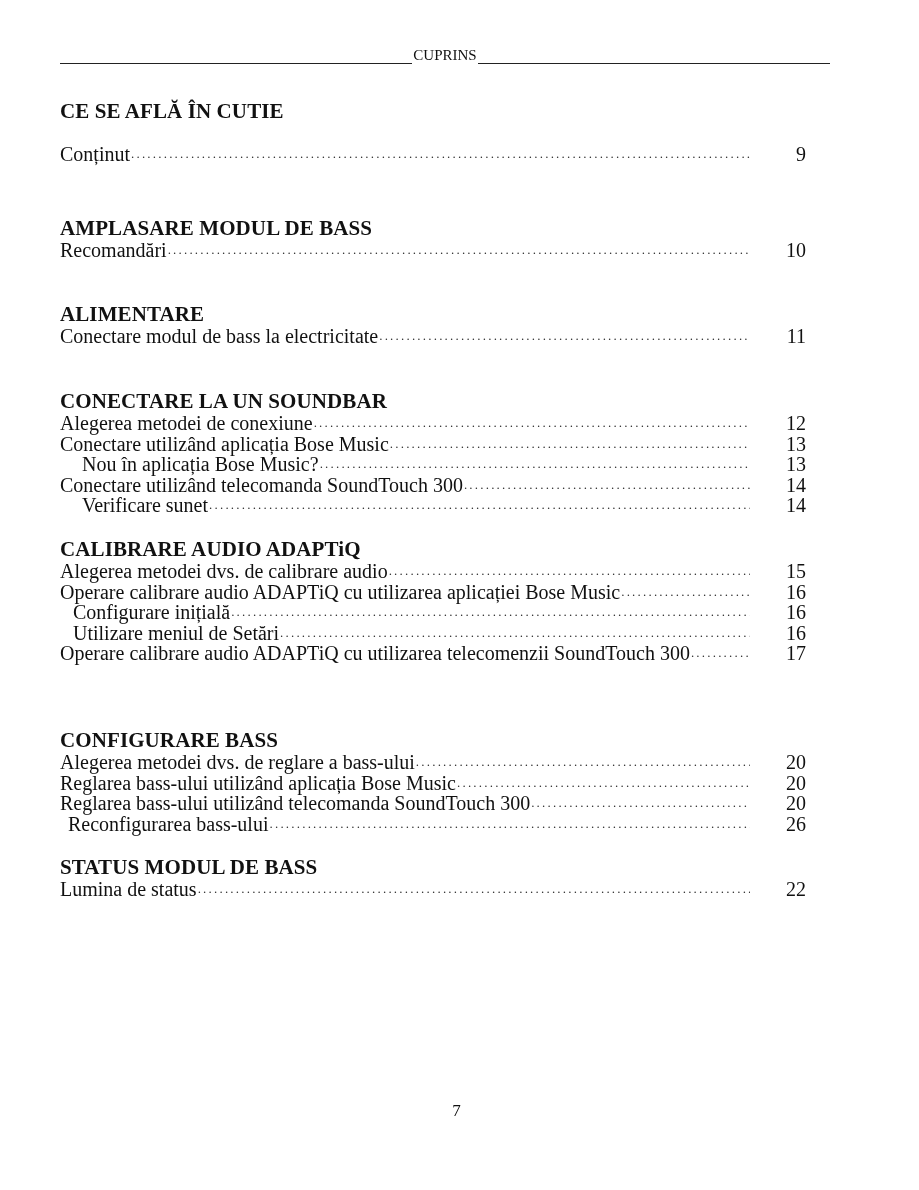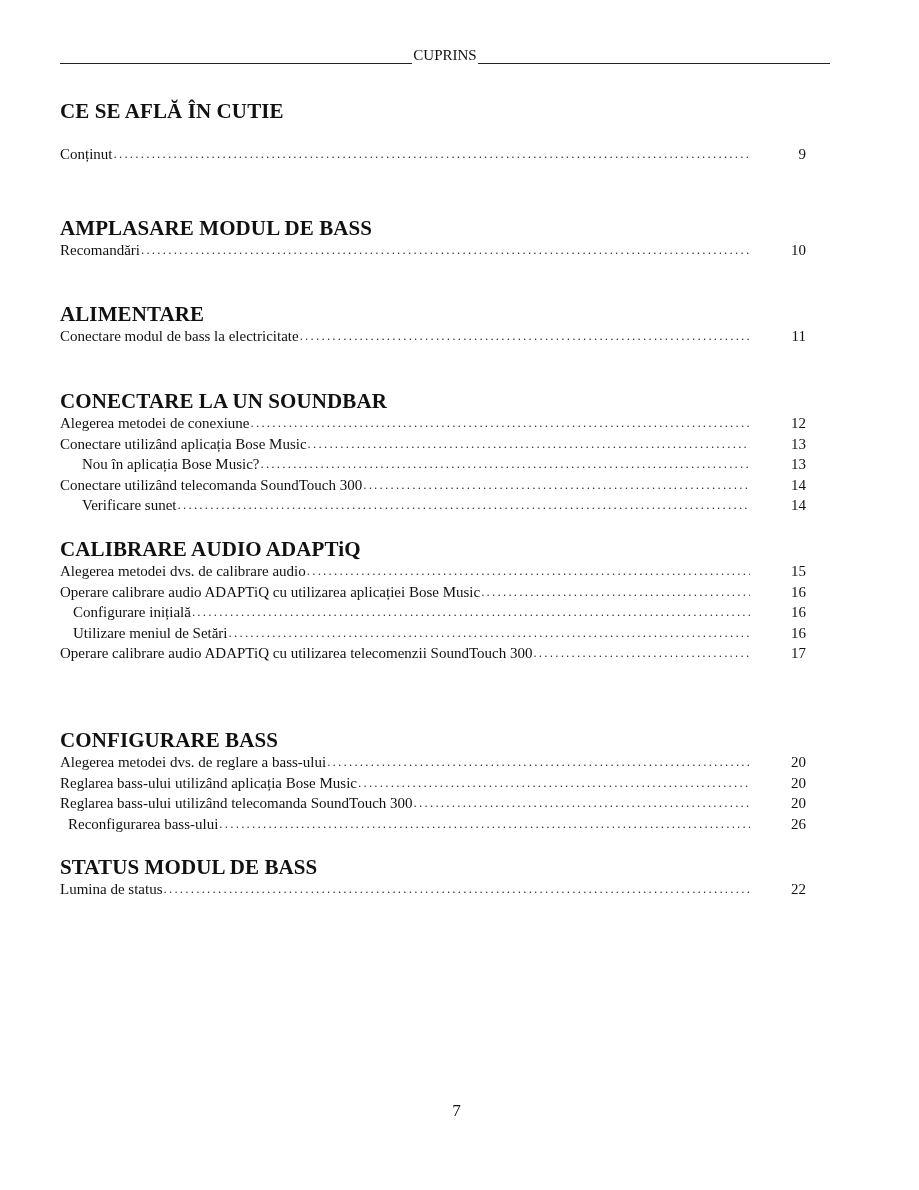--- a/index.html
+++ b/index.html
@@ -13,21 +13,21 @@
       display: flex; align-items: flex-end; font-size: 15px; line-height: 18px;
     }
     .header .rule { flex: 1; border-bottom: 1px solid #222; height: 15px; }
     .header .title { padding: 0 1px; text-align: right; }
     .section { position: absolute; left: 60px; width: 746px; }
     .sec-title {
       font-weight: bold; font-size: 21px; line-height: 24px; margin: 0;
       letter-spacing: 0.1px;
     }
     .entry {
-      display: flex; align-items: center; font-size: 15px; line-height: 20.6px;
+      display: flex; align-items: center; font-size: 20px; line-height: 20.6px;
       white-space: nowrap;
     }
     .entry .lbl { flex: 0 0 auto; }
     .entry .dots {
       flex: 1 1 auto; overflow: hidden; margin: 0 2px 0 1px;
       letter-spacing: 2.2px; color: #333; font-size: 13px;
     }
     .entry .dots::before {
       content: "..........................................................................................................................................................................................";
     }

